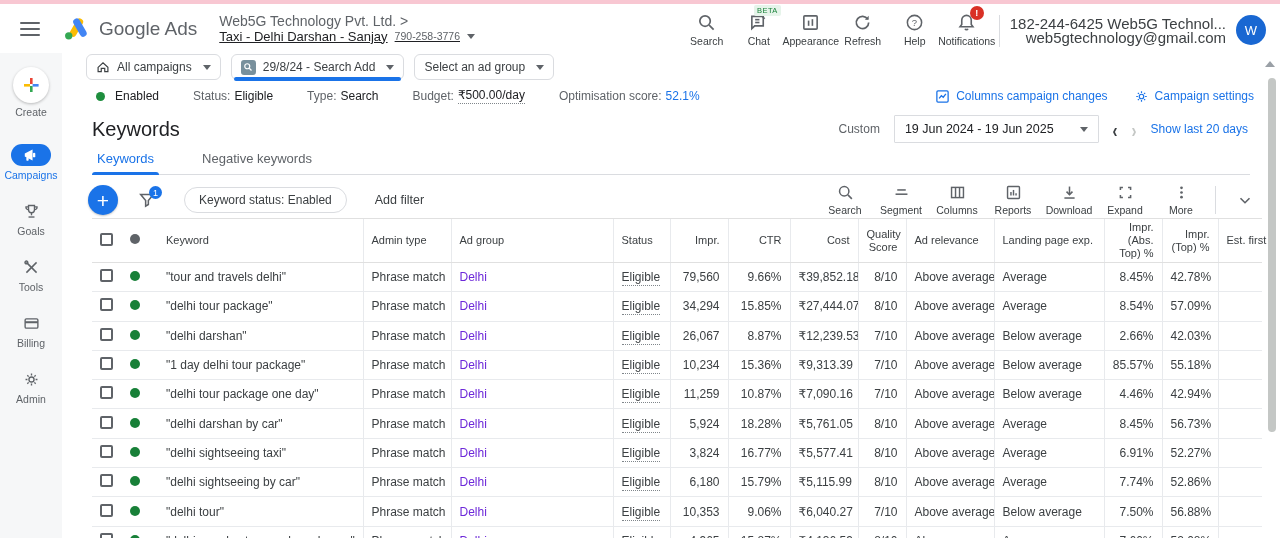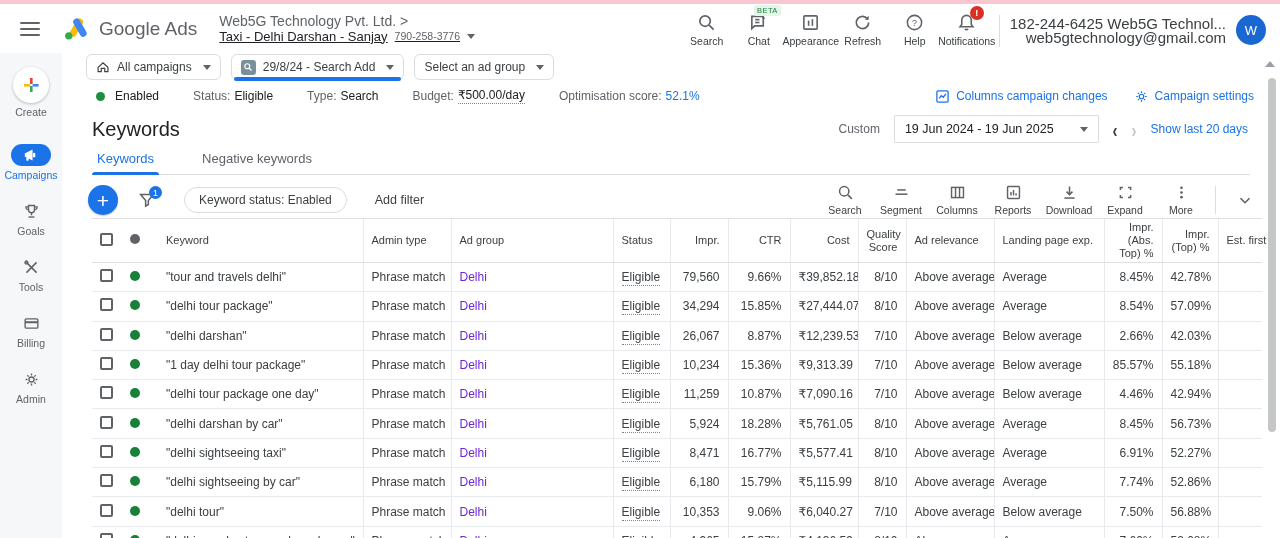--- a/index.html
+++ b/index.html
@@ -550,21 +550,21 @@
             <td class="ar">56.73%</td>
             <td></td>
           </tr>
           <tr>
             <td><span class="checkbox"></span></td>
             <td><span class="rdot"></span></td>
             <td>"delhi sightseeing taxi"</td>
             <td>Phrase match</td>
             <td><a class="link">Delhi</a></td>
             <td><span class="st-eligible">Eligible</span></td>
-            <td class="ar">8,471</td>
+            <td class="ar">3,824</td>
             <td class="ar">16.77%</td>
             <td class="ar">₹5,577.41</td>
             <td class="ar">8/10</td>
             <td>Above average</td>
             <td>Average</td>
             <td class="ar">6.91%</td>
             <td class="ar">52.27%</td>
             <td></td>
           </tr>
           <tr>

